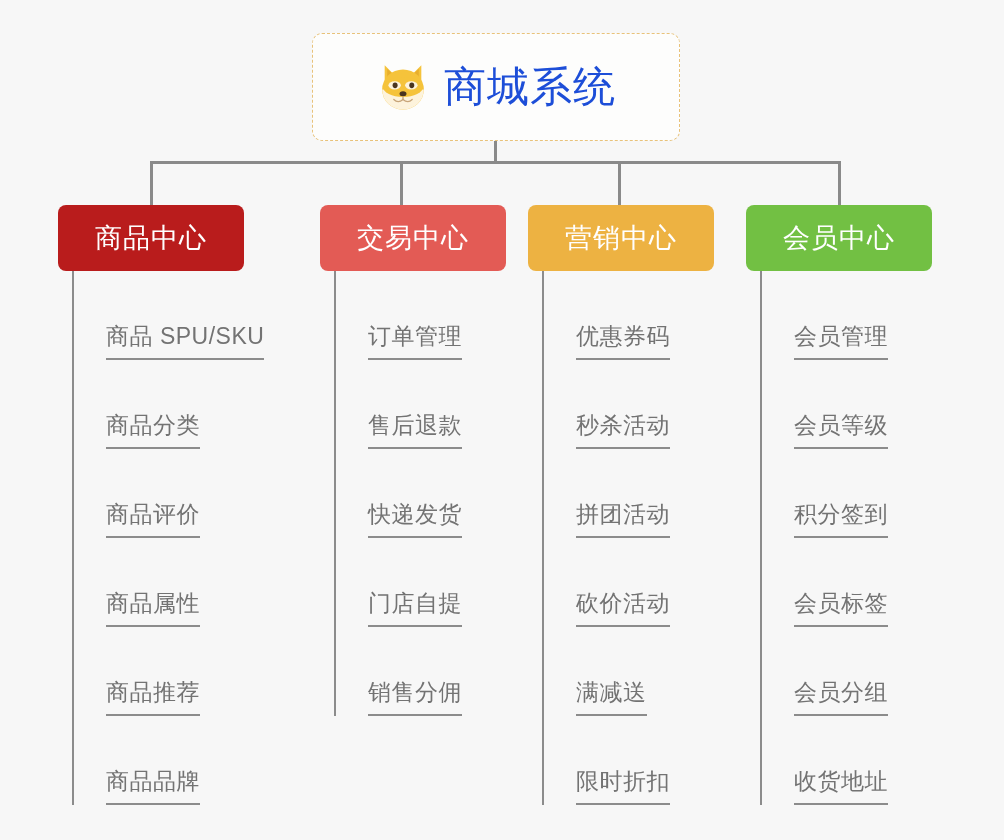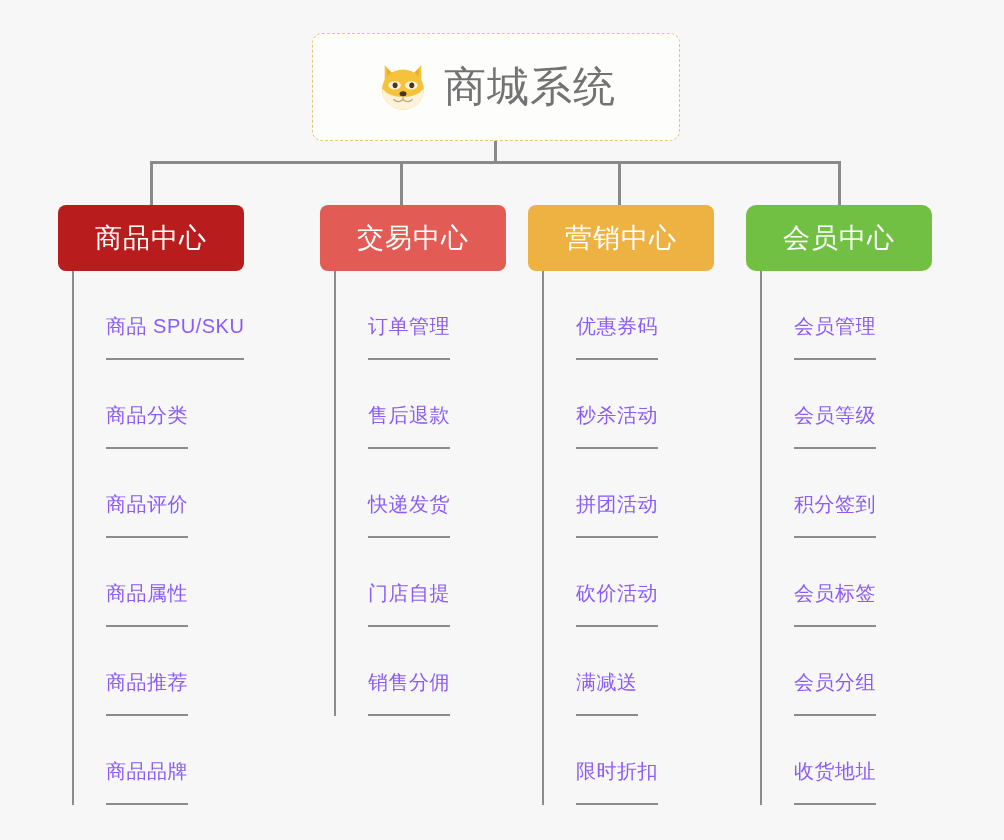--- a/index.html
+++ b/index.html
@@ -116,23 +116,23 @@
   .leaf {
     position: relative;
     height: 89px;
     display: flex;
     align-items: flex-end;
     box-sizing: border-box;
   }
   .leaf-label {
     display: inline-block;
     margin-left: 32px;
-    padding-bottom: 18px;
-    font-size: 20px;
-    color: #8b5cf6;
+    padding-bottom: 6px;
+    font-size: 23px;
+    color: #737373;
     white-space: nowrap;
     border-bottom: 2px solid #8c8c8c;
     letter-spacing: 0.5px;
   }
 </style>
 </head>
 <body style="background: rgb(247, 247, 247);">
 
 <div id="mindmap">
 
@@ -147,21 +147,21 @@
       <ellipse cx="32" cy="30" rx="24" ry="12" fill="#f5c33b"></ellipse>
       <ellipse cx="22" cy="28" rx="7.5" ry="5" fill="#fdf3dc"></ellipse>
       <ellipse cx="42" cy="28" rx="7.5" ry="5" fill="#fdf3dc"></ellipse>
       <ellipse cx="22.5" cy="28" rx="3" ry="3.4" fill="#4a3520"></ellipse>
       <ellipse cx="42.5" cy="28" rx="3" ry="3.4" fill="#4a3520"></ellipse>
       <ellipse cx="32" cy="38" rx="4.2" ry="3" fill="#4a3520"></ellipse>
       <path d="M32 41 L32 45" stroke="#c7a478" stroke-width="1.6" fill="none"></path>
       <path d="M32 45 q-6 5 -11 0" stroke="#c7a478" stroke-width="1.6" fill="none" stroke-linecap="round"></path>
       <path d="M32 45 q6 5 11 0" stroke="#c7a478" stroke-width="1.6" fill="none" stroke-linecap="round"></path>
     </svg>
-    <span class="root-title" style="color: #737373;">商城系统</span>
+    <span class="root-title" style="color: #1d4ed8;">商城系统</span>
   </div>
 
   <div class="conn conn-stem" style="background: rgb(138, 138, 138);"></div>
   <div class="conn conn-bus" style="background: rgb(138, 138, 138);"></div>
   <div class="conn conn-drop d1" style="background: rgb(138, 138, 138);"></div>
   <div class="conn conn-drop d2" style="background: rgb(138, 138, 138);"></div>
   <div class="conn conn-drop d3" style="background: rgb(138, 138, 138);"></div>
   <div class="conn conn-drop d4" style="background: rgb(138, 138, 138);"></div>
 
   <div class="branches">
@@ -229,21 +229,21 @@
         <div class="leaf">
             <span class="leaf-label">满减送</span>
           </div>
         <div class="leaf">
             <span class="leaf-label">限时折扣</span>
           </div>
       </div>
     </div>
 
     <div class="branch b4">
-      <div class="branch-header" style="background: rgb(114, 192, 67); border-radius: 10px;">会员中心</div>
+      <div class="branch-header" style="background: rgb(114, 192, 67);">会员中心</div>
       <div class="leaf-list">
         <div class="leaf">
             <span class="leaf-label">会员管理</span>
           </div>
         <div class="leaf">
             <span class="leaf-label">会员等级</span>
           </div>
         <div class="leaf">
             <span class="leaf-label">积分签到</span>
           </div>

